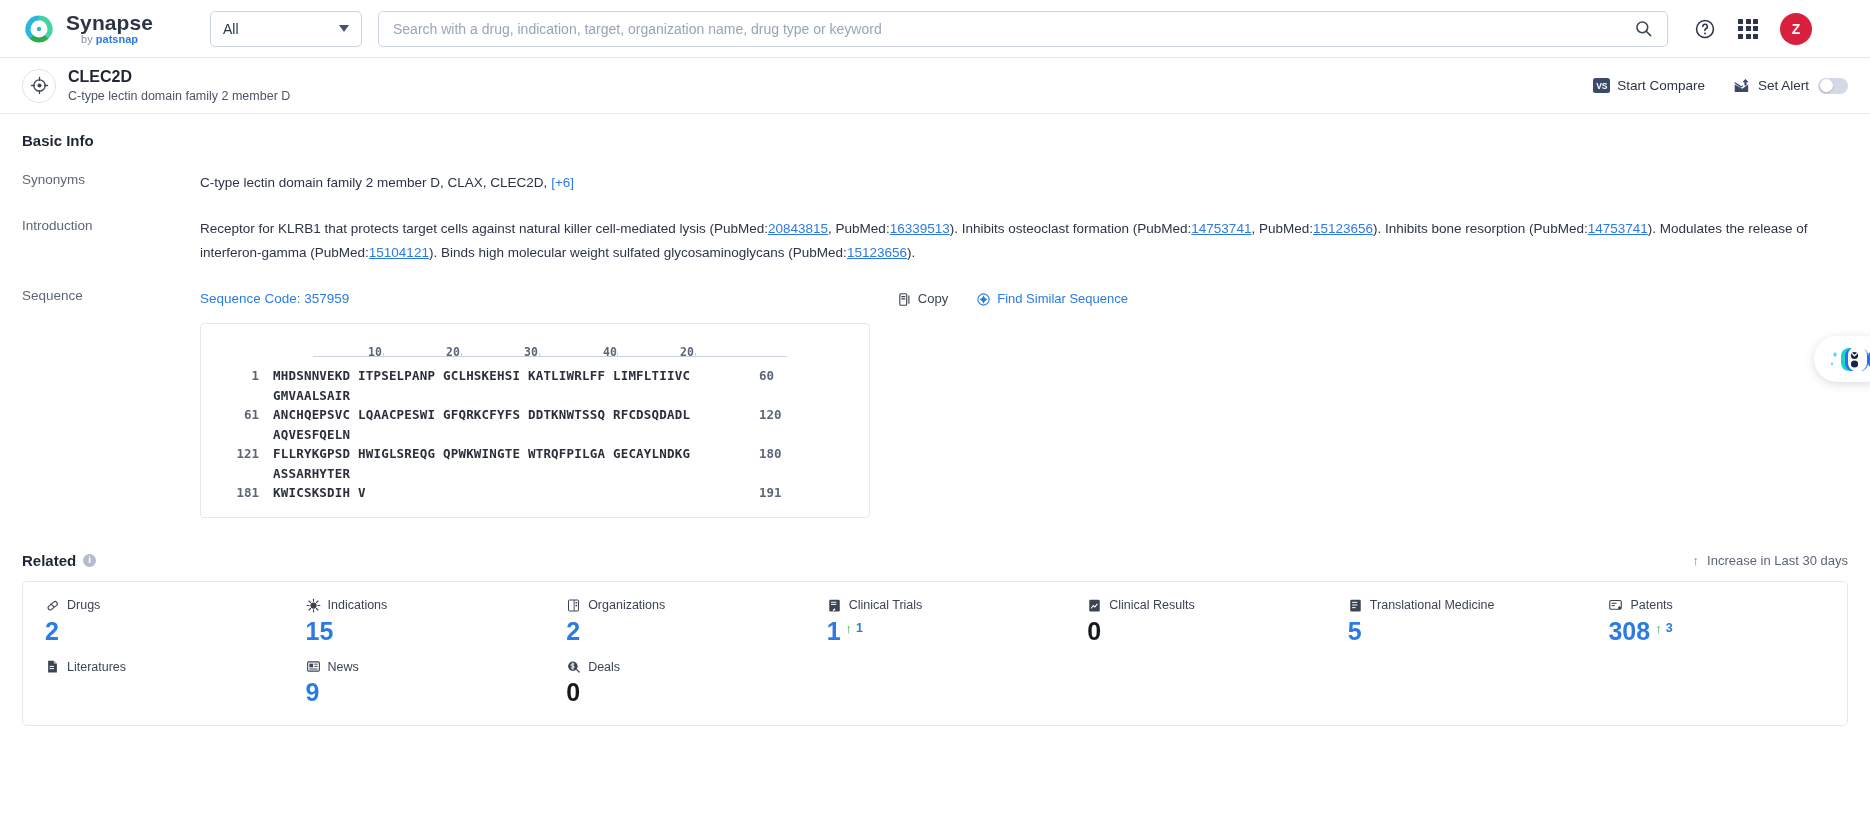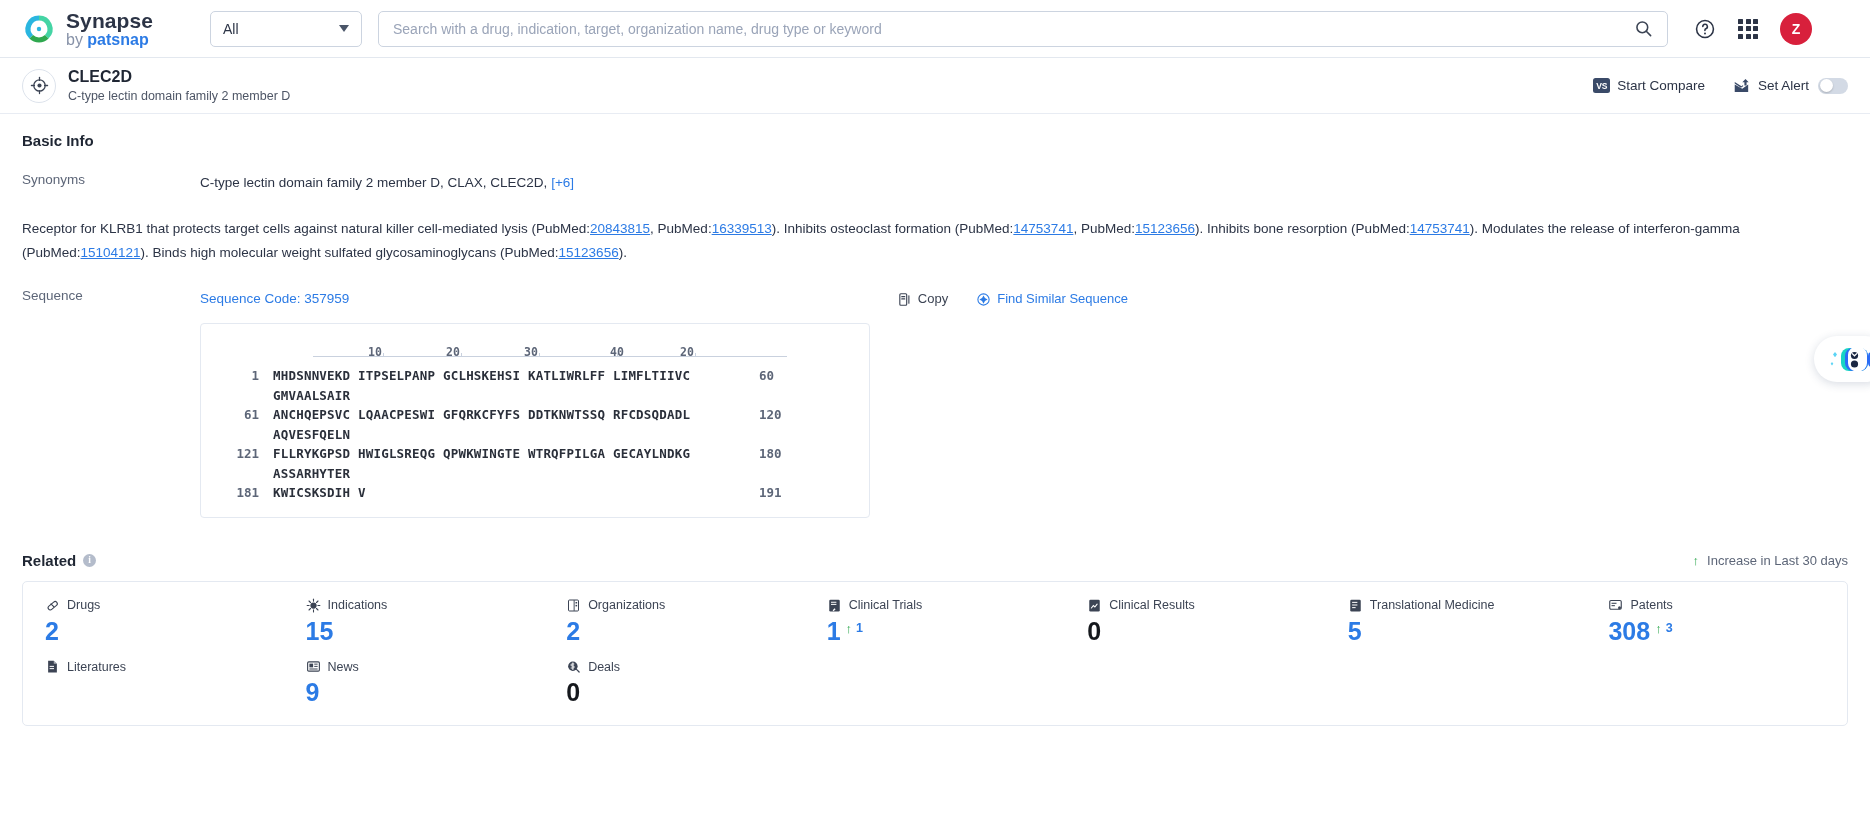--- a/index.html
+++ b/index.html
@@ -22,21 +22,21 @@
     position: relative;
   }
   .brand { display: flex; align-items: center; gap: 10px; width: 160px; flex: none; }
   .brand-logo { width: 34px; height: 34px; flex: none; }
   .brand-text { line-height: 1; }
   .brand-name {
     font-size: 21px; font-weight: 600; color: #2c3446;
     letter-spacing: .1px; display: block;
   }
   .brand-sub {
-    font-size: 16px; display: block; margin-top: 1px; text-align: left;
+    font-size: 11px; display: block; margin-top: 1px; text-align: center;
     color: #8792a8;
   }
   .brand-sub b { color: #18bc9c; font-weight: 700; }
   .brand-sub .p1 { color: #2c7be5; font-weight: 700; }
 
   .scope-select {
     margin-left: 28px;
     width: 152px; height: 36px;
     border: 1px solid #ccd4e0; border-radius: 5px;
     display: flex; align-items: center; justify-content: space-between;
@@ -305,20 +305,21 @@
 
   <div class="field-row">
     <div class="field-label">Synonyms</div>
     <div class="field-value">
       <span>C-type lectin domain family 2 member D,  CLAX,  CLEC2D,</span>
       <span class="link-plain">[+6]</span>
     </div>
   </div>
 
   <div class="field-row">
+    <div class="field-label">Introduction</div>
     <div class="field-value" id="intro-text"><span>Receptor for KLRB1 that protects target cells against natural killer cell-mediated lysis (PubMed:</span><span class="link u">20843815</span><span>, PubMed:</span><span class="link u">16339513</span><span>). Inhibits osteoclast formation (PubMed:</span><span class="link u">14753741</span><span>, PubMed:</span><span class="link u">15123656</span><span>). Inhibits bone resorption (PubMed:</span><span class="link u">14753741</span><span>). Modulates the release of interferon-gamma (PubMed:</span><span class="link u">15104121</span><span>). Binds high molecular weight sulfated glycosaminoglycans (PubMed:</span><span class="link u">15123656</span><span>).</span></div>
   </div>
 
   <div class="field-row">
     <div class="field-label">Sequence</div>
     <div class="field-value">
       <div class="seq-head">
         <span class="seq-code">Sequence Code: 357959</span>
         <span class="seq-tools">
           <span class="seq-tool copy">
@@ -338,21 +339,21 @@
             <span>Find Similar Sequence</span>
           </span>
         </span>
       </div>
 
       <div class="seq-box">
         <div class="seq-ruler" id="seq-ruler">
             <span style="left: 55px;">10</span>
             <span style="left: 133px;">20</span>
             <span style="left: 211px;">30</span>
-            <span style="left: 297px;">40</span>
+            <span style="left: 290px;">40</span>
             <span style="left: 367px;">20</span>
           </div>
         <div class="seq-ruler-line" id="seq-ruler-line">
             <i style="left: 70px;"></i>
             <i style="left: 148px;"></i>
             <i style="left: 226px;"></i>
             <i style="left: 304px;"></i>
             <i style="left: 382px;"></i>
           </div>
         <div class="seq-rows" id="seq-rows">

